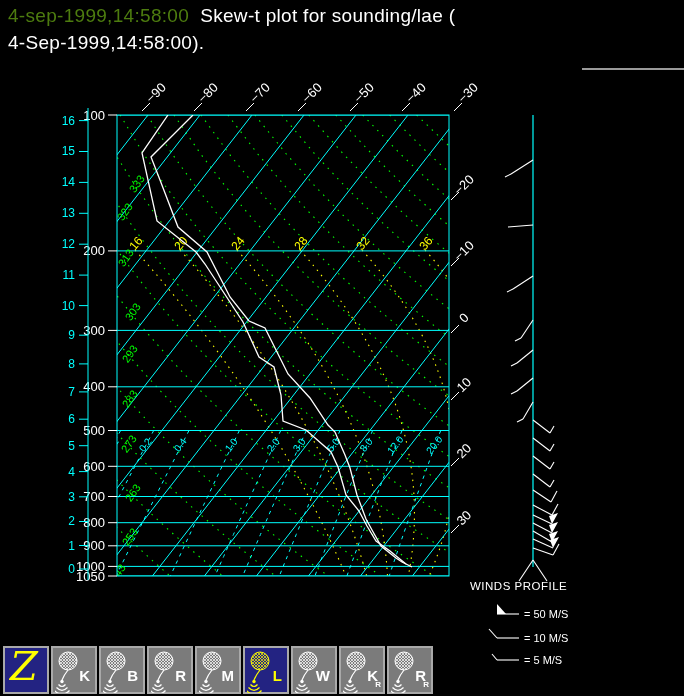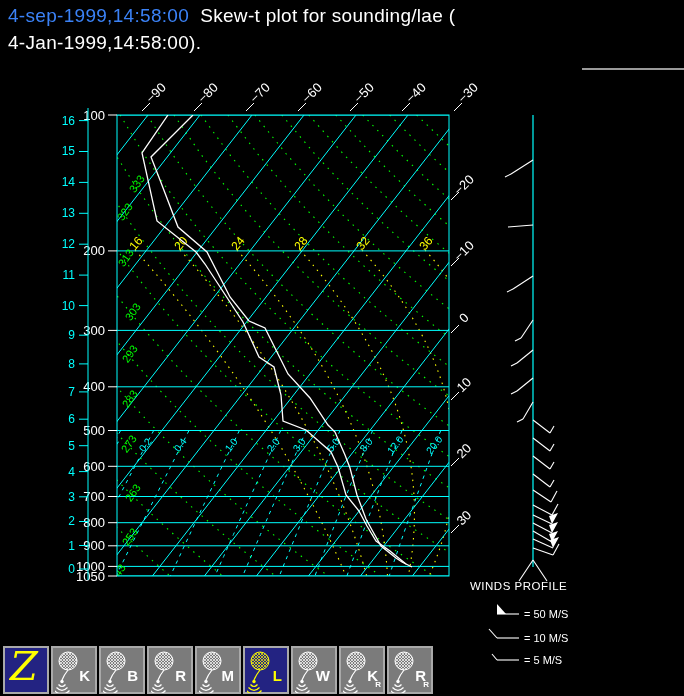--- a/index.html
+++ b/index.html
@@ -1,41 +1,41 @@
 <!DOCTYPE html>
 <html><head>
 <meta charset="utf-8">
 <style>
   html,body{margin:0;padding:0;background:#000;}
   body{width:684px;height:696px;position:relative;overflow:hidden;
        font-family:"Liberation Sans",sans-serif;}
   .title{position:absolute;left:8px;top:2px;font-size:19px;line-height:27px;
          color:#fff;letter-spacing:.3px;white-space:pre-wrap;}
-  .title .ts{color:#3b82f6;margin-top:25px;}
+  .title .ts{color:#4d7c0f;margin-top:25px;}
   .sepline{position:absolute;left:582px;top:68px;width:102px;height:2px;background:#9a9a9a;}
   #chart{position:absolute;left:0;top:0;}
   .toolbar{position:absolute;left:3px;top:646px;display:flex;gap:2px;}
   .tbtn{width:46px;height:48px;background:#7b7b7b;border:2px solid #a9a9a9;
         box-sizing:border-box;position:relative;cursor:pointer;}
   .tbtn.sel{background:#232382;}
   .blabel{position:absolute;right:5px;bottom:9px;color:#fff;
           font-weight:bold;font-size:15px;line-height:1;}
   .tbtn.sel .blabel{color:#ffff00;}
   .bsub{position:absolute;right:2px;bottom:3px;color:#fff;font-size:8px;
         font-weight:bold;line-height:1;}
   .bicon{position:absolute;left:2px;top:3px;}
   .zlogo{position:absolute;left:5px;top:-4px;color:#ffff00;font-size:40px;
          font-style:italic;font-family:"DejaVu Serif",serif;line-height:1.1;}
   svg text{font-family:"Liberation Sans",sans-serif;}
 </style>
 </head>
 <body>
 
 <div class="title"><span class="ts">4-sep-1999,14:58:00</span><span>&nbsp; Skew-t plot for sounding/lae (</span>
-<span>4-Jan-1999,14:58:00).</span></div>
+<span>4-Sep-1999,14:58:00).</span></div>
 
 <div class="sepline"></div>
 
 <svg id="chart" width="684" height="696" viewBox="0 0 684 696">
     <defs>
       <clipPath id="pc">
         <rect x="117" y="115" width="332" height="461"></rect>
       </clipPath>
     </defs>
     <g clip-path="url(#pc)">

